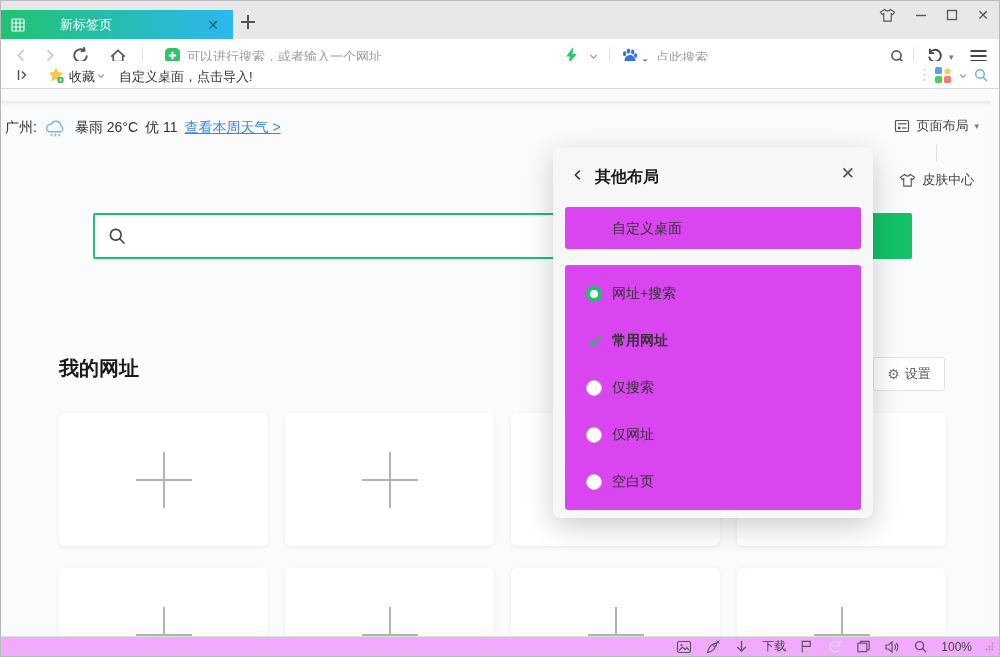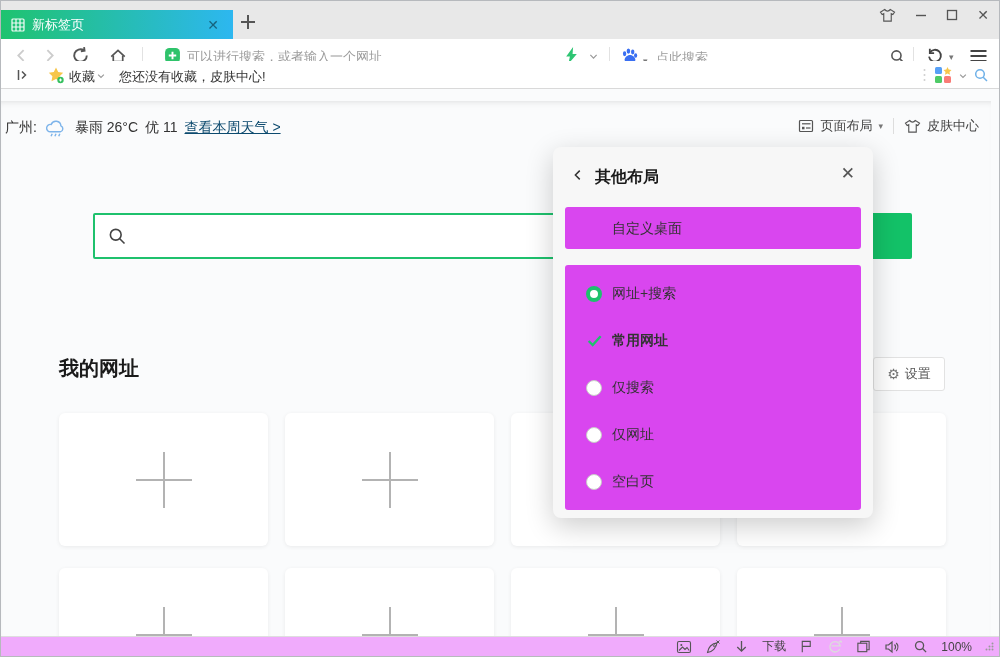--- a/index.html
+++ b/index.html
@@ -7,21 +7,21 @@
   body { font-family:"Liberation Sans",sans-serif; }
   .window { position:relative; width:1000px; height:657px; background:#fafbfc;
             border:1px solid #b6b9bd; overflow:hidden; }
   .i { display:inline-block; line-height:0; }
   .i svg { display:block; }
 
   
   .titlebar { position:absolute; left:0; top:0; right:0; height:38px; background:#e8e8e8; }
   .tab { position:absolute; left:0; top:9px; width:232px; height:29px;
          background:linear-gradient(90deg,#1fc36f,#2db7f0);
-         display:flex; align-items:center; padding:0 10px; cursor:default; }
+         display:flex; align-items:center; padding:0 10px; cursor:default;gap:28px; }
   .tab-title { color:#fff; font-size:13px; margin-left:7px; flex:1; white-space:nowrap; overflow:hidden; }
   .tab-close { color:rgba(10,45,60,.62); font-size:14px; line-height:14px; padding:2px 4px; }
   .newtab { position:absolute; left:240px; top:14px; width:18px; height:18px; }
   .plus-xs { position:relative; width:14px; height:14px; display:inline-block; }
   .plus-xs::before { content:""; position:absolute; left:0; top:6px; width:14px; height:2px; background:#555; }
   .plus-xs::after  { content:""; position:absolute; left:6px; top:0; width:2px; height:14px; background:#555; }
   .win-controls { position:absolute; right:10px; top:6px; display:flex; align-items:center; gap:19px; color:#555; }
   .win-controls .glyph { font-size:14px; color:#555; }
 
   
@@ -40,23 +40,23 @@
              border-bottom:1px solid #d9d9d9; }
   .bookbar > * { position:absolute; }
   .bb-label { font-size:13px; color:#333; top:7px; }
 
   
   .page { position:absolute; left:0; top:100px; right:8px; height:537px; background:#fafbfc;
           overflow:hidden; box-shadow:inset 0 5px 7px -5px rgba(0,0,0,.14);padding-left:10px; }
   .page > * { position:absolute; }
   .weather { left:4px; top:17px; display:flex; align-items:center; gap:7px;
              font-size:14px; color:#333; }
-  .weather-link { color:#0c4a6e; text-decoration:underline; cursor:pointer; }
+  .weather-link { color:#3b82f6; text-decoration:underline; cursor:pointer; }
   .top-actions { right:12px; top:16px; display:flex; align-items:center; gap:10px;
-                 font-size:13px; color:#444; }
+                 font-size:13px; color:#444;flex-direction:column; }
   .ta-btn { display:flex; align-items:center; gap:6px; cursor:pointer; }
   .ta-sep { width:1px; height:16px; background:#ddd; }
   .caret-glyph { font-size:9px; color:#777; }
 
   .search-wrap { left:92px; top:112px; width:719px; height:46px; }
   .search-input { width:100%; height:100%; border:2px solid #1ec16d; border-radius:2px;
                   background:#fff; padding:0 12px 0 42px; font-size:14px; outline:none; font-family:inherit; }
   .search-mag { position:absolute; left:14px; top:13px; color:#444; }
   .search-btn { left:811px; top:112px; width:100px; height:46px; background:#13c268;
                 border:none; border-radius:0 2px 2px 0; cursor:pointer; }
@@ -223,21 +223,21 @@
         <circle cx="13.5" cy="14" r="3.2" fill="#35c05f"></circle>
         <path d="M13.5 12.6v2.8M12.1 14h2.8" stroke="#fff" stroke-width="1.1"></path>
       </svg>
     </span>
     <span class="bb-label" style="left:68px;">收藏</span>
     <span class="i" style="left:95px; top:10px;">
       <svg width="10" height="10" viewBox="0 0 14 14" fill="none" stroke="#999" stroke-width="1.6">
           <path d="M3 5l4 4 4-4"></path>
         </svg>
     </span>
-    <span class="bb-label" style="left:118px;">您还没有收藏，皮肤中心!</span>
+    <span class="bb-label" style="left:118px;">自定义桌面，点击导入!</span>
     <span class="i" style="left:922px; top:7px;">
       <svg width="3" height="14" viewBox="0 0 3 14" fill="#cfcfcf">
           <circle cx="1.5" cy="2" r="1"></circle>
           <circle cx="1.5" cy="7" r="1"></circle>
           <circle cx="1.5" cy="12" r="1"></circle>
         </svg>
     </span>
     <span class="i" style="left:933px; top:5px;">
       <svg width="18" height="18" viewBox="0 0 18 18">
         <rect x="1" y="1" width="7" height="7" rx="1.5" fill="#57a0f6"></rect>

